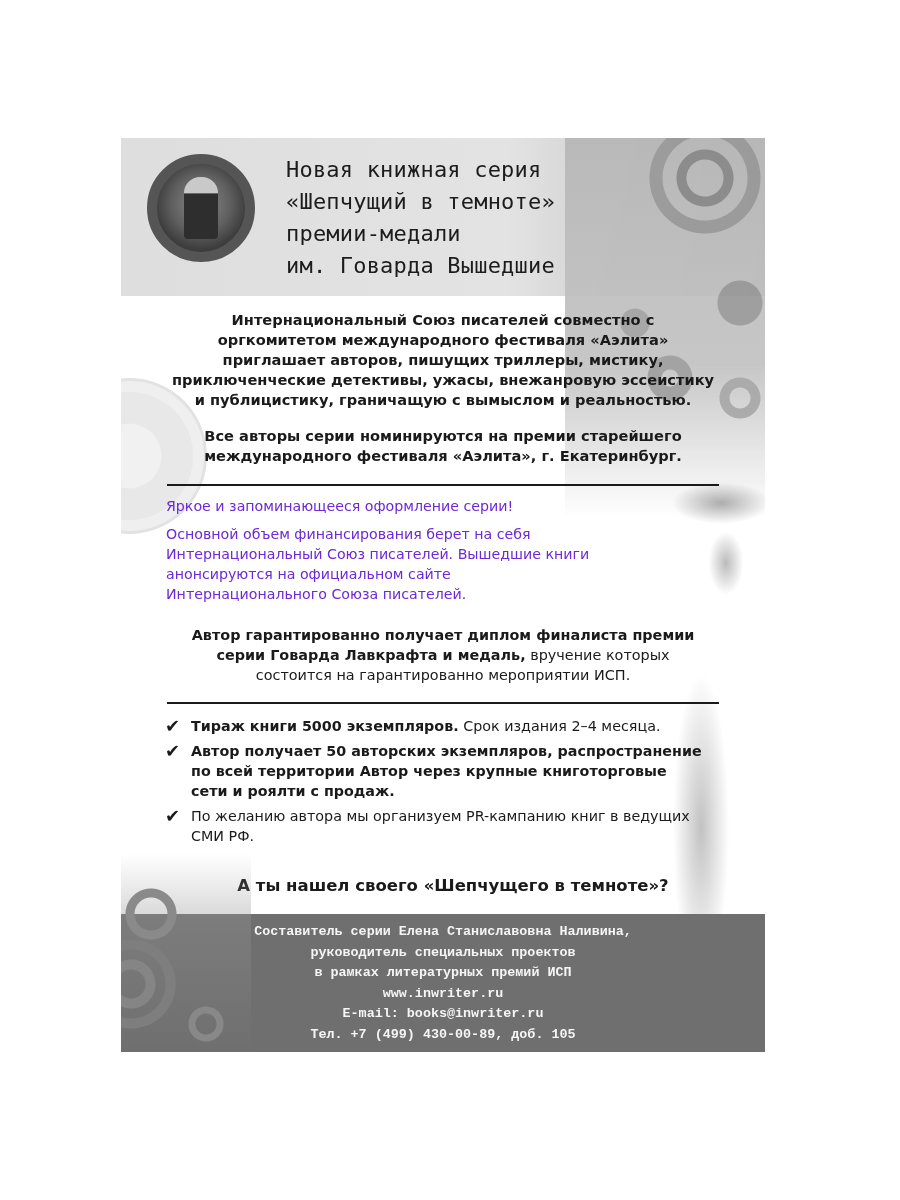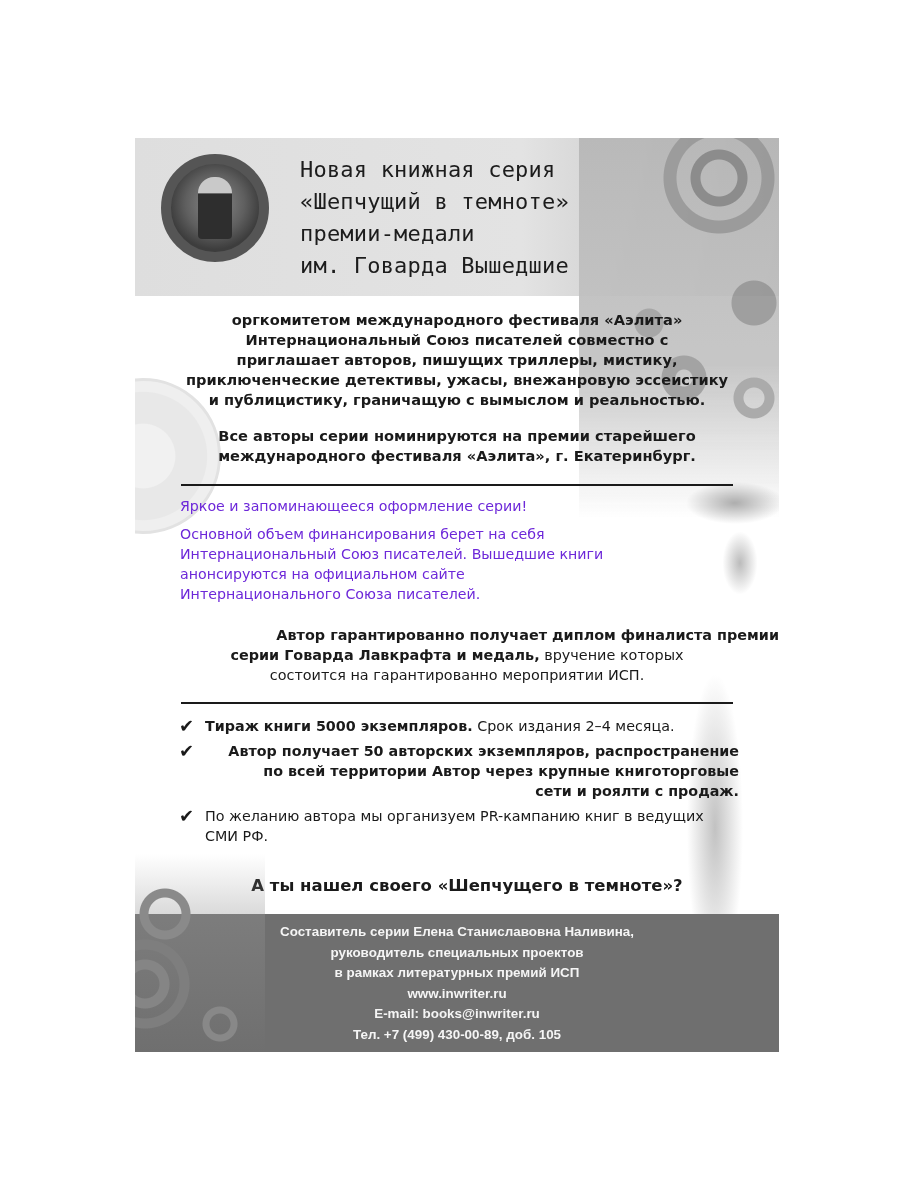--- a/index.html
+++ b/index.html
@@ -1,21 +1,21 @@
 <!DOCTYPE html>
 <html><head>
 <meta charset="utf-8">
 <style>
   html, body { margin: 0; padding: 0; }
   body {
     width: 900px; height: 1200px; background: #ffffff; position: relative; overflow: hidden;
     font-family: "DejaVu Sans", sans-serif; color: #1a1a1a;
   }
   .page {
-    position: absolute; left: 135px; top: 138px; width: 644px; height: 914px;
+    position: absolute; left: 121px; top: 138px; width: 644px; height: 914px;
     background: #ffffff; overflow: hidden;
   }
   
   .header {
     position: absolute; left: 0; top: 0; width: 644px; height: 158px;
     background: linear-gradient(90deg, #dedede 0%, #e3e3e3 60%, #cfcfcf 78%, #a9a9a9 100%);
   }
   .gears {
     position: absolute; right: 0; top: 0; width: 200px; height: 380px;
     background:
@@ -69,21 +69,21 @@
   }
   .plain {
     position: absolute; left: 45px; width: 460px; font-size: 14.2px; line-height: 20px; color: #6d28d9;
   }
   .plain .line { display: block; white-space: nowrap; }
   .guarantee {
     position: absolute; left: 0; top: 487px; width: 644px; text-align: center;
     font-size: 14.4px; line-height: 20px;
   }
   .guarantee .line { display: block; white-space: nowrap; }
-  .b { font-weight: bold; text-align: right; }
+  .b { font-weight: bold; }
   .bullets { position: absolute; left: 44px; top: 578px; width: 560px; }
   .bullet { position: relative; padding-left: 26px; font-size: 14.3px; line-height: 20px; margin-bottom: 5px; }
   .bullet .line { display: block; white-space: nowrap; }
   .check {
     position: absolute; left: 0; top: 0; font-size: 18px; line-height: 20px; font-weight: bold; color: #1a1a1a;
   }
   .question {
     position: absolute; left: 0; top: 737px; width: 644px; text-align: center;
     font-weight: bold; font-size: 16.5px; line-height: 22px; padding-left: 20px; box-sizing: border-box;
   }
@@ -93,21 +93,21 @@
   .footer-deco {
     position: absolute; left: 0; top: -60px; width: 130px; height: 198px;
     background:
       radial-gradient(circle at 10px 130px, transparent 14px, #858585 15px, #858585 24px, transparent 25px, transparent 34px, #7e7e7e 35px, #7e7e7e 44px, transparent 45px),
       radial-gradient(circle at 30px 60px, transparent 16px, #8a8a8a 17px, #8a8a8a 25px, transparent 26px),
       radial-gradient(circle at 85px 170px, transparent 10px, #888 11px, #888 17px, transparent 18px),
       linear-gradient(180deg, rgba(200,200,200,0.0) 0%, rgba(150,150,150,0.35) 30%, rgba(110,110,110,0) 100%);
   }
   .footer-text {
     position: absolute; left: 0; top: 8px; width: 644px; text-align: center; color: #f5f5f5;
-    font-family: Liberation Sans, sans-serif; font-weight: bold; font-size: 13.4px; line-height: 20.5px;
+    font-family: Liberation Mono, monospace; font-weight: bold; font-size: 13.4px; line-height: 20.5px;
   }
   .footer-text .line { display: block; white-space: nowrap; }
 </style>
 </head>
 <body>
 
 <div class="page">
 
   <div class="header">
     <div class="portrait">
@@ -119,22 +119,22 @@
       <span class="title-line">премии-медали</span>
       <span class="title-line">им. Говарда Вышедшие</span>
     </div>
   </div>
 
   <div class="gears"></div>
   <div class="emblem-seal"></div>
   <div class="ghost"></div>
 
   <div class="intro">
+    <span class="line">Интернациональный Союз писателей совместно с</span>
     <span class="line">оргкомитетом международного фестиваля «Аэлита»</span>
-    <span class="line">Интернациональный Союз писателей совместно с</span>
     <span class="line">приглашает авторов, пишущих триллеры, мистику,</span>
     <span class="line">приключенческие детективы, ужасы, внежанровую эссеистику</span>
     <span class="line">и публицистику, граничащую с вымыслом и реальностью.</span>
     <div class="gap"></div>
     <span class="line">Все авторы серии номинируются на премии старейшего</span>
     <span class="line">международного фестиваля «Аэлита», г. Екатеринбург.</span>
   </div>
 
   <div class="rule" style="top:346px;"></div>
 

